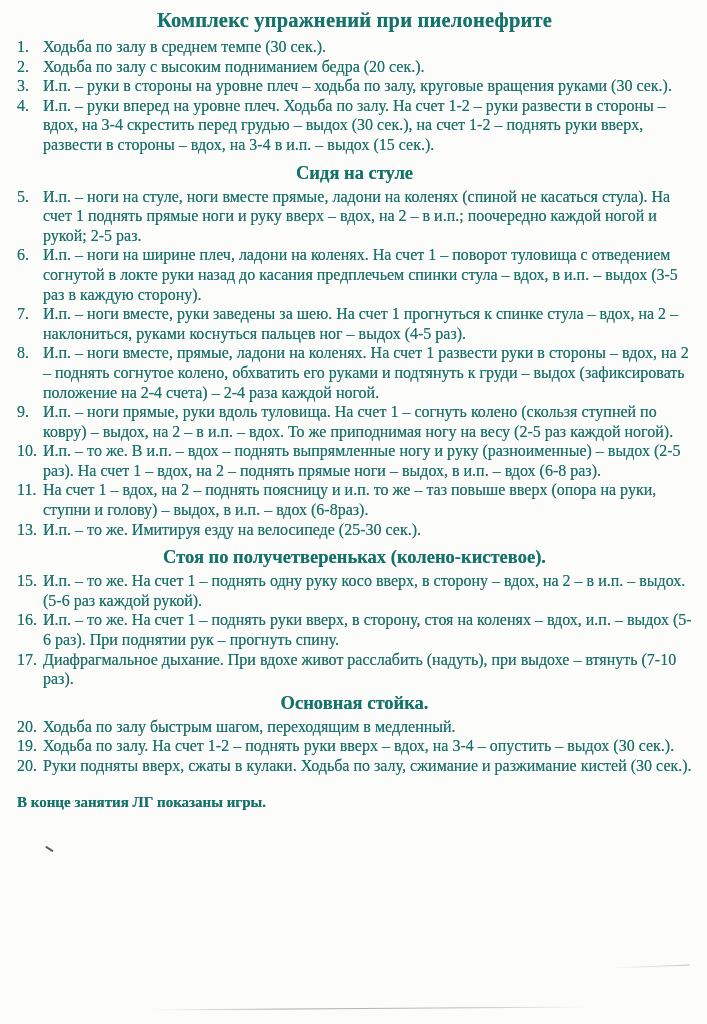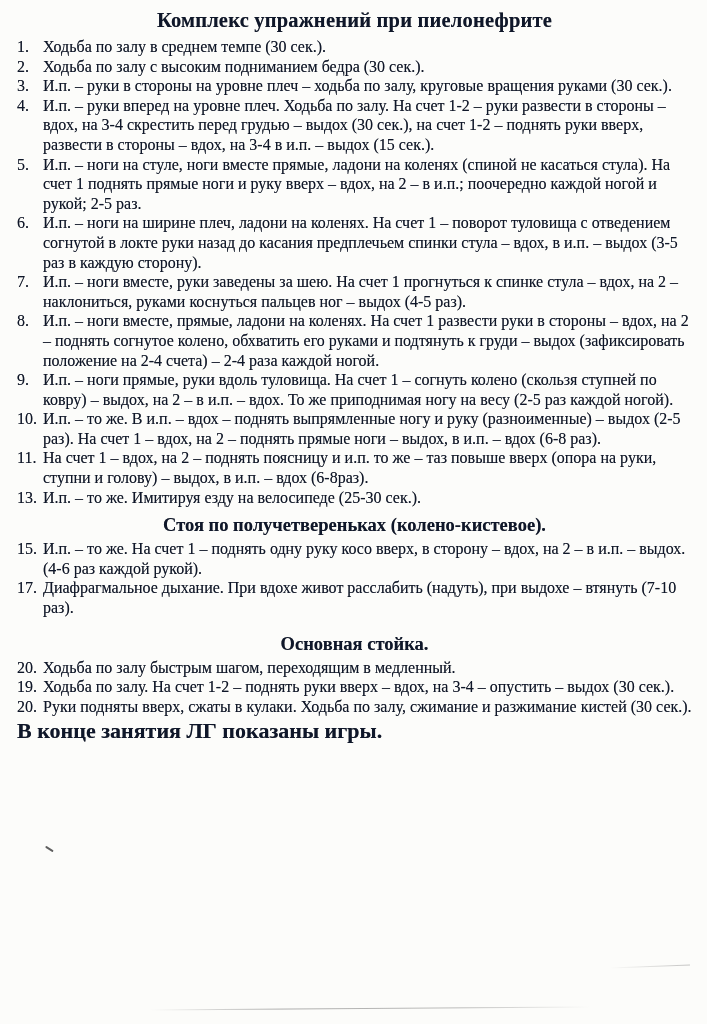--- a/index.html
+++ b/index.html
@@ -6,37 +6,37 @@
   body {
     width: 707px; height: 1024px; overflow: hidden;
     background: #f6f6f4;
   }
   .page {
     position: relative; box-sizing: border-box;
     width: 707px; height: 1024px;
     padding: 7px 15px 0 17px;
     background: #fcfcfa;
     font-family: "Liberation Serif", serif;
-    color: #0f172a;
+    color: #0f766e;
     text-shadow: 0 0 0.5px rgba(30,30,30,0.55);
   }
   .title {
     text-align: center; font-size: 20.5px; font-weight: 700;
     line-height: 27px; margin: 0 0 3px 0; letter-spacing: 0.2px;
   }
   .sec-header {
     text-align: center; font-size: 18.5px; font-weight: 700;
     line-height: 23px; margin: 7px 0 2px 0;
   }
-  .sec-header.tight { margin-top: 15px; }
+  .sec-header.tight { margin-top: 3px; }
   .item { display: flex; font-size: 16px; line-height: 19.6px; }
   .num { flex: 0 0 26px; }
   .txt { flex: 1; }
   .footer {
-    font-size: 22px; font-weight: 700; line-height: 23px; margin-top: 3px;
+    font-size: 15px; font-weight: 700; line-height: 23px; margin-top: 15px;
   }
   
   .streak-bottom {
     position: absolute; left: 150px; top: 1008px; width: 440px; height: 1px;
     background: linear-gradient(to right, rgba(0,0,0,0), rgba(110,110,110,0.55) 30%, rgba(110,110,110,0.45) 70%, rgba(0,0,0,0));
     transform: rotate(-0.4deg);
   }
   .streak-right {
     position: absolute; left: 610px; top: 966px; width: 80px; height: 1px;
     background: linear-gradient(to right, rgba(0,0,0,0), rgba(140,140,140,0.5));
@@ -54,33 +54,34 @@
 
   <div class="title">Комплекс упражнений при пиелонефрите</div>
 
   <div class="section">
     <div class="item">
       <span class="num">1.</span>
       <span class="txt">Ходьба по залу в среднем темпе (30 сек.).</span>
     </div>
     <div class="item">
       <span class="num">2.</span>
-      <span class="txt">Ходьба по залу с высоким подниманием бедра (30 сек.).</span>
+      <span class="txt">Ходьба по залу с высоким подниманием бедра (20 сек.).</span>
     </div>
     <div class="item">
       <span class="num">3.</span>
       <span class="txt">И.п. – руки в стороны на уровне плеч – ходьба по залу, круговые вращения руками (30 сек.).</span>
     </div>
     <div class="item">
       <span class="num">4.</span>
       <span class="txt">И.п. – руки вперед на уровне плеч. Ходьба по залу. На счет 1-2 – руки развести в стороны – вдох, на 3-4 скрестить перед грудью – выдох (30 сек.), на счет 1-2 – поднять руки вверх, развести в стороны – вдох, на 3-4 в и.п. – выдох (15 сек.).</span>
     </div>
   </div>
 
   <div class="section">
+    <div class="sec-header">Сидя на стуле</div>
     <div class="item">
       <span class="num">5.</span>
       <span class="txt">И.п. – ноги на стуле, ноги вместе прямые, ладони на коленях (спиной не касаться стула). На счет 1 поднять прямые ноги и руку вверх – вдох, на 2 – в и.п.; поочередно каждой ногой и рукой; 2-5 раз.</span>
     </div>
     <div class="item">
       <span class="num">6.</span>
       <span class="txt">И.п. – ноги на ширине плеч, ладони на коленях. На счет 1 – поворот туловища с отведением согнутой в локте руки назад до касания предплечьем спинки стула – вдох, в и.п. – выдох (3-5 раз в каждую сторону).</span>
     </div>
     <div class="item">
       <span class="num">7.</span>
@@ -108,21 +109,25 @@
     <div class="item">
       <span class="num">13.</span>
       <span class="txt">И.п. – то же. Имитируя езду на велосипеде (25-30 сек.).</span>
     </div>
   </div>
 
   <div class="section">
     <div class="sec-header">Стоя по получетвереньках (колено-кистевое).</div>
     <div class="item">
       <span class="num">15.</span>
-      <span class="txt">И.п. – то же. На счет 1 – поднять одну руку косо вверх, в сторону – вдох, на 2 – в и.п. – выдох. (4-6 раз каждой рукой).</span>
+      <span class="txt">И.п. – то же. На счет 1 – поднять одну руку косо вверх, в сторону – вдох, на 2 – в и.п. – выдох. (5-6 раз каждой рукой).</span>
+    </div>
+    <div class="item">
+      <span class="num">16.</span>
+      <span class="txt">И.п. – то же. На счет 1 – поднять руки вверх, в сторону, стоя на коленях – вдох, и.п. – выдох (5-6 раз). При поднятии рук – прогнуть спину.</span>
     </div>
     <div class="item">
       <span class="num">17.</span>
       <span class="txt">Диафрагмальное дыхание. При вдохе живот расслабить (надуть), при выдохе – втянуть (7-10 раз).</span>
     </div>
   </div>
 
   <div class="section">
     <div class="sec-header tight">Основная стойка.</div>
     <div class="item">

